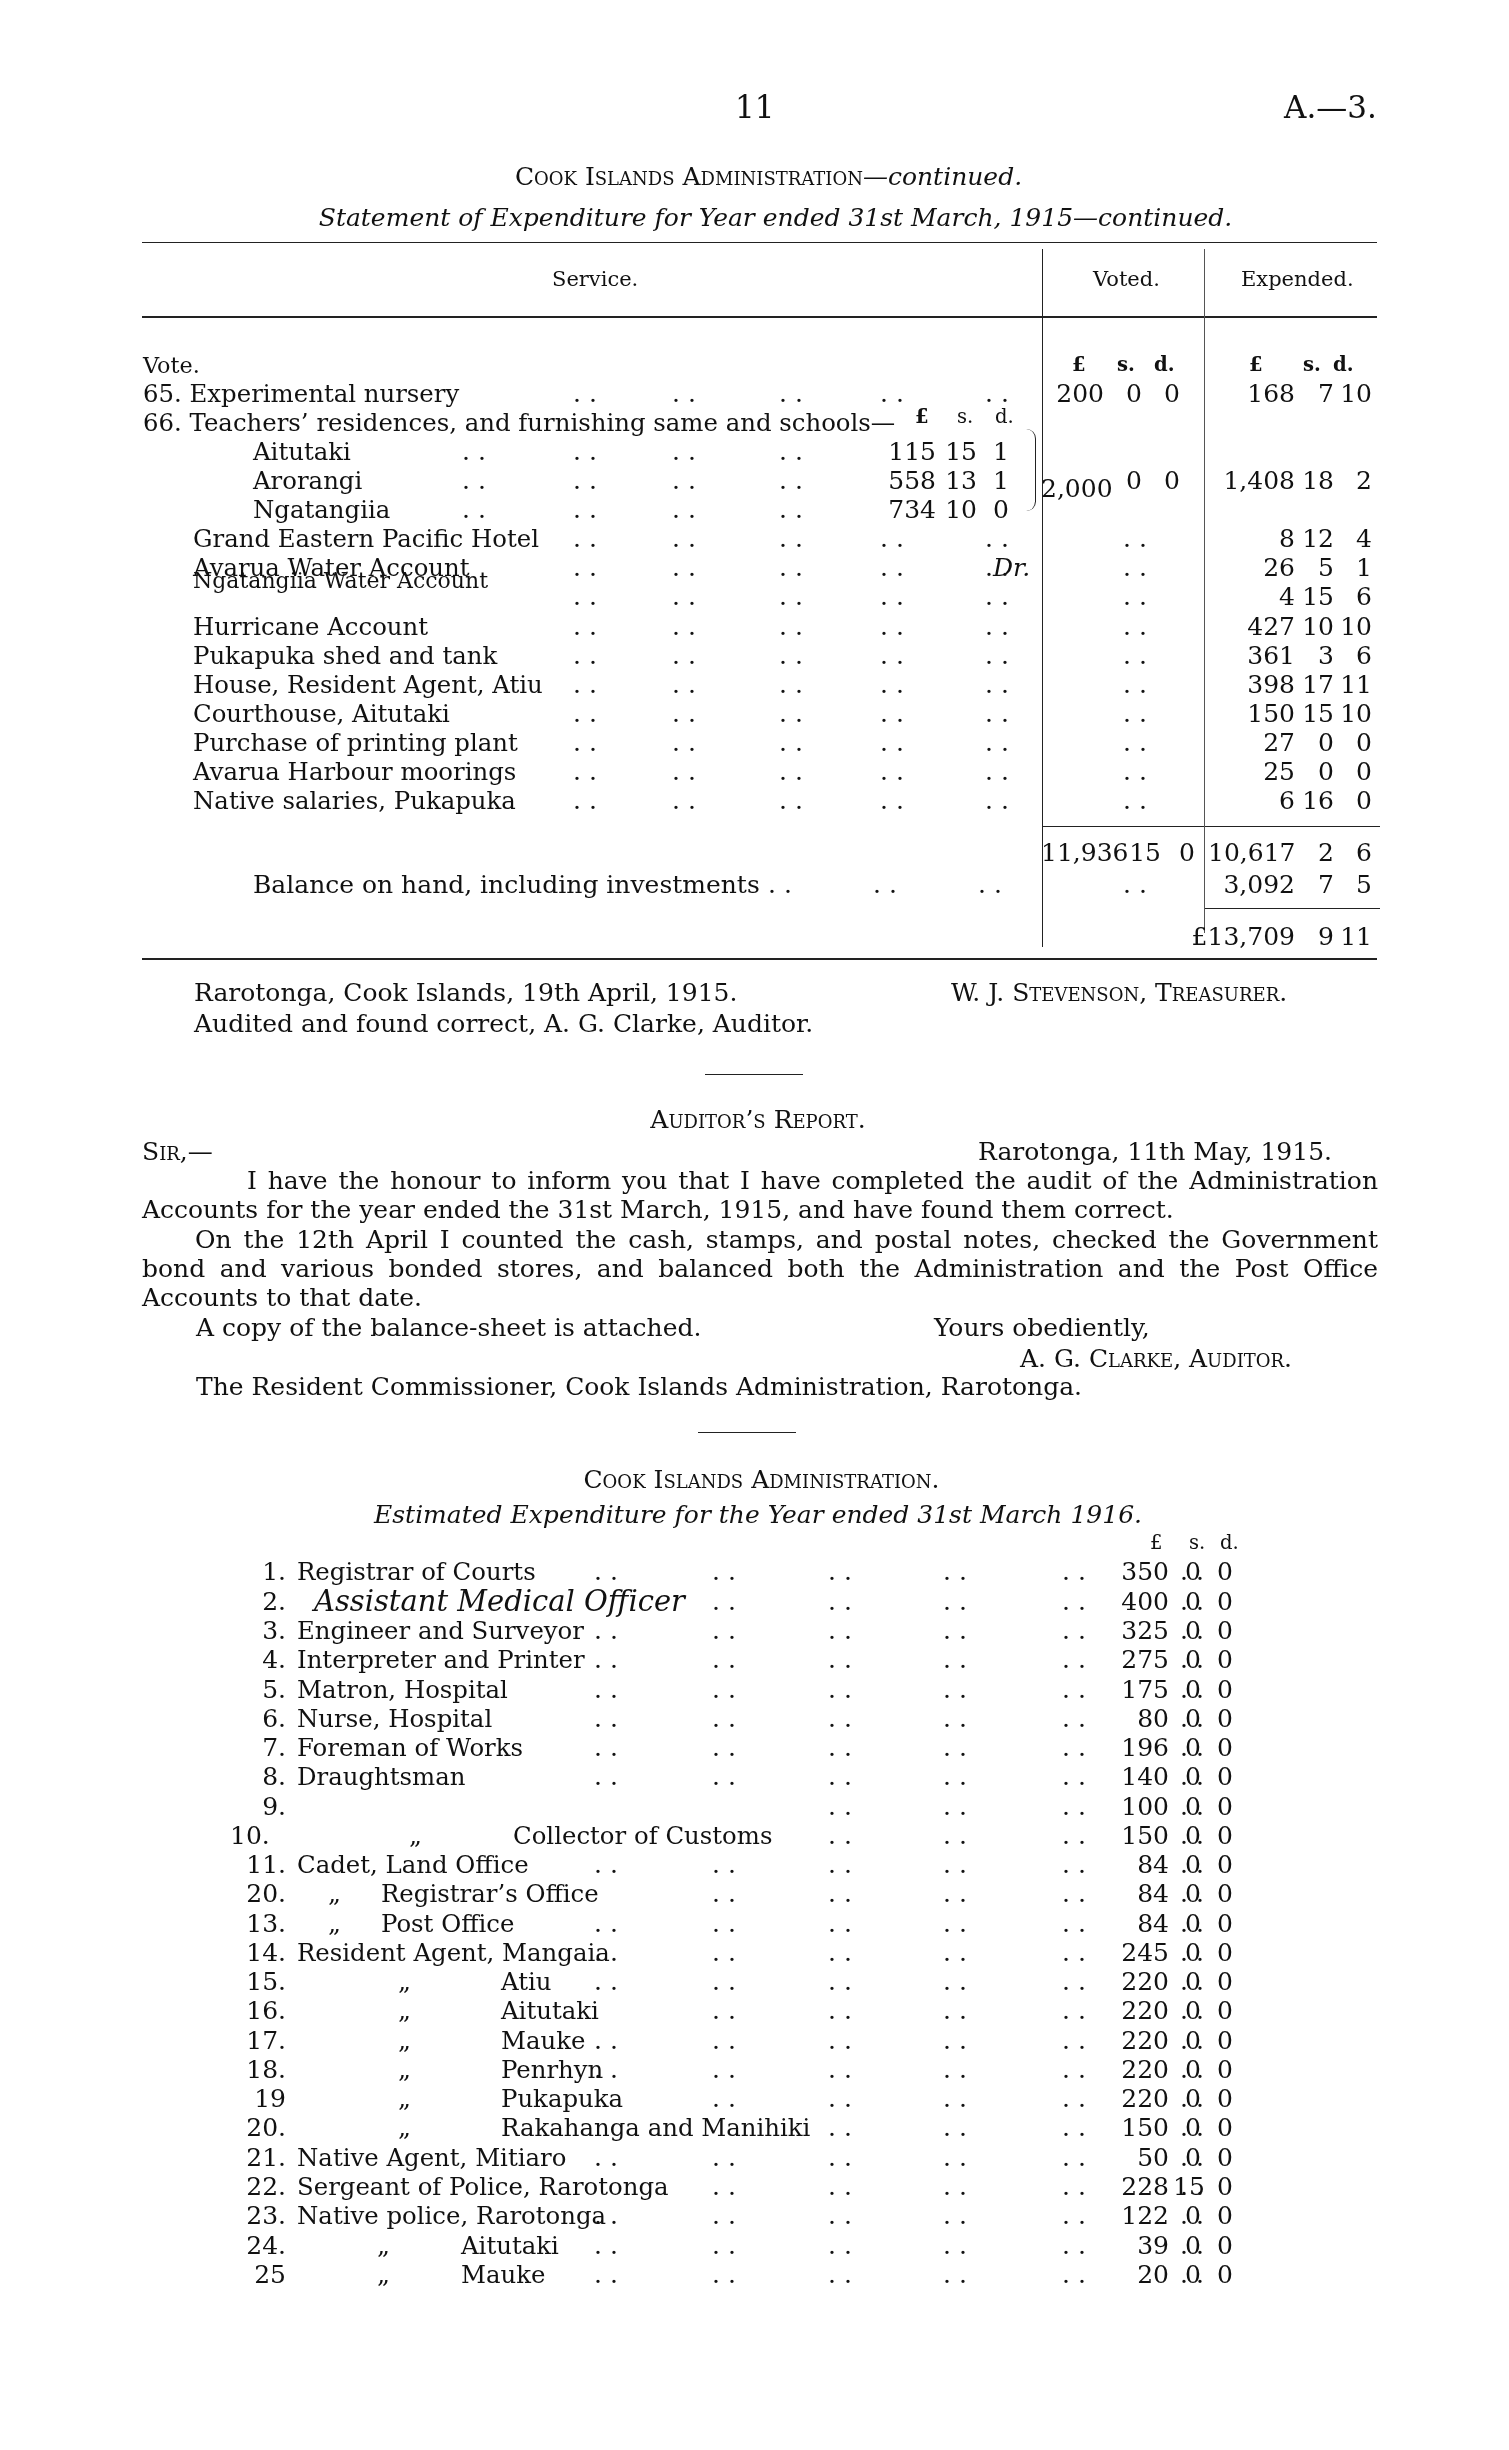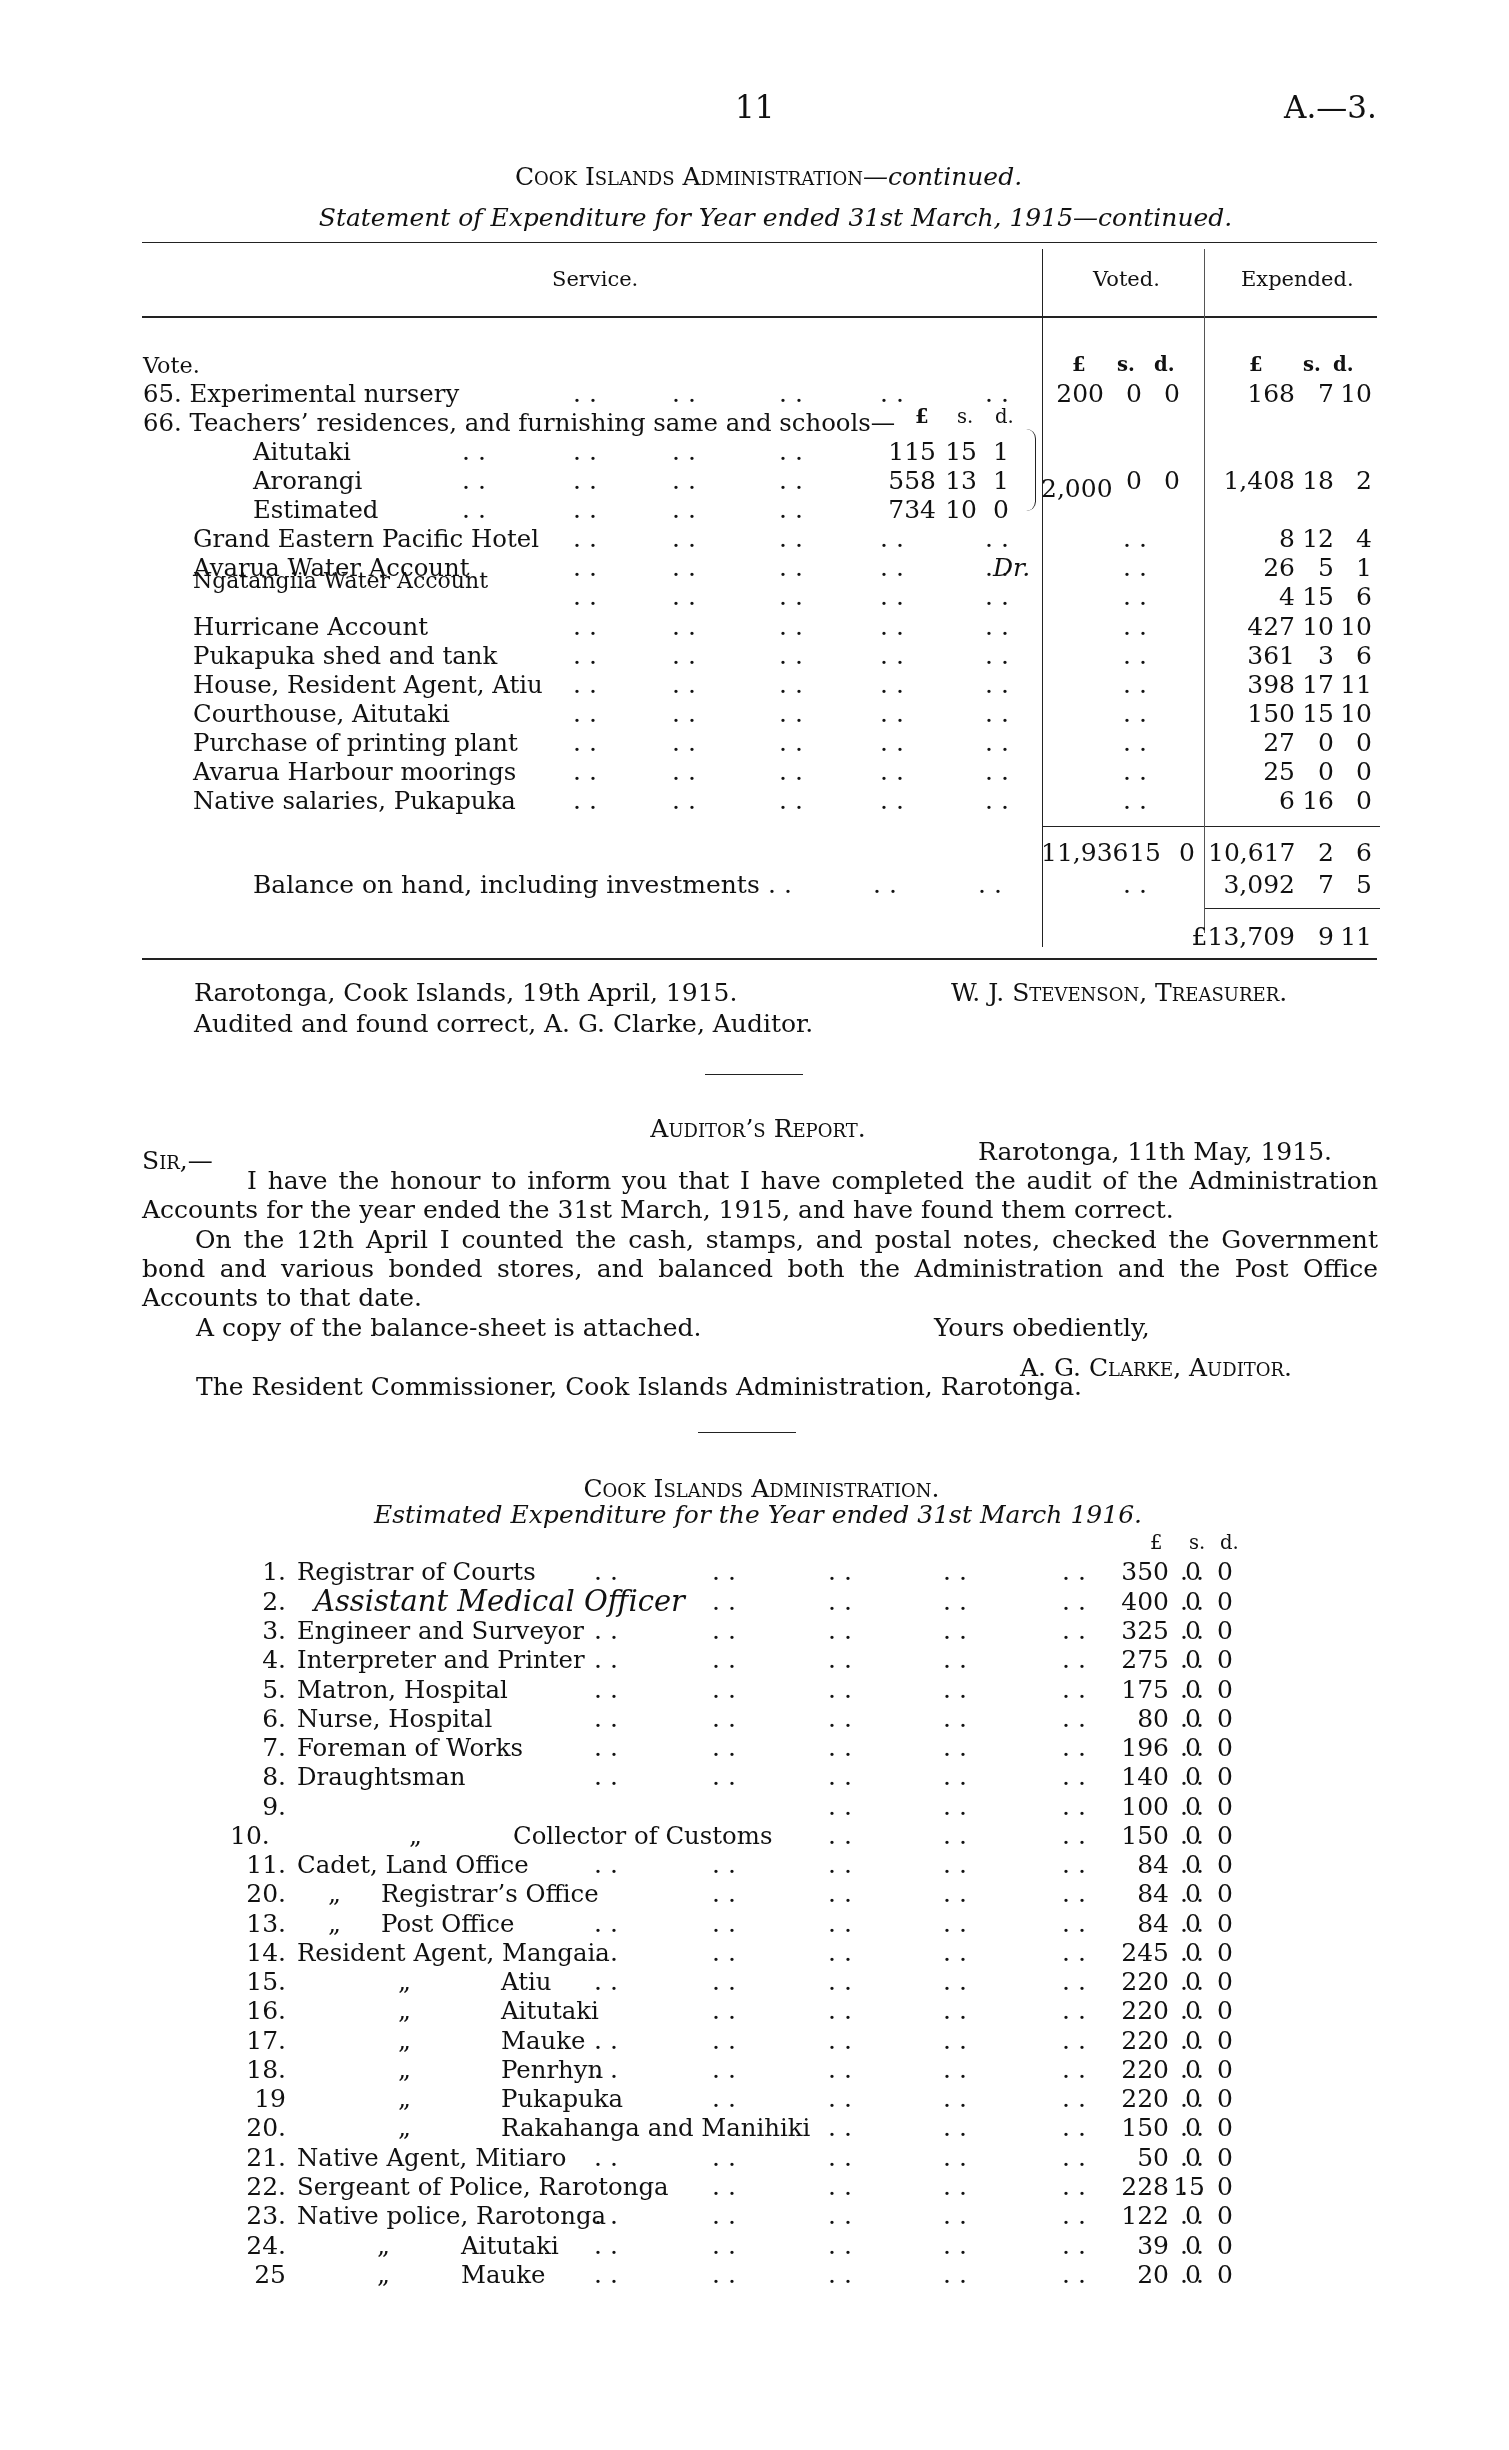--- a/index.html
+++ b/index.html
@@ -1,19 +1,19 @@
 <!DOCTYPE html>
 <html style="font-size:11.2px"><head>
 <meta charset="utf-8">
 <style>
   html, body { margin:0; padding:0; background:#ffffff; }
   body { width:1509px; height:2450px; position:relative; overflow:hidden;
          font-family:"DejaVu Serif","Liberation Serif",serif; color:#111; }
   .abs { position:absolute; white-space:nowrap; }
-  .sc { font-variant: small-caps; margin-top: 9px; }
+  .sc { font-variant: small-caps; }
   .it { font-style: italic; }
   .t { font-size:25px; line-height:29px; }
   .hdr { font-size:31px; }
   .hline { position:absolute; height:2.1px; background:#222; }
   .vline { position:absolute; width:1.4px; background:#222; }
   .dots { position:absolute; font-size:25px; letter-spacing:0; }
   .num { position:absolute; text-align:right; font-size:25px; }
 </style>
 </head>
 <body>
@@ -75,21 +75,21 @@
     <div class="dots" style="left: 779px; top: 466px;">. .</div>
     <div class="num" style="left: 873px; width: 63px; top: 466px;">558</div>
     <div class="num" style="left: 939px; width: 38px; top: 466px;">13</div>
     <div class="num" style="left: 981px; width: 28px; top: 466px;">1</div>
     <div class="num" style="left: 1041px; width: 63px; top: 466px; margin-top: 8px;">2,000</div>
     <div class="num" style="left: 1107px; width: 35px; top: 466px;">0</div>
     <div class="num" style="left: 1145px; width: 35px; top: 466px;">0</div>
     <div class="num" style="left: 1215px; width: 80px; top: 466px;">1,408</div>
     <div class="num" style="left: 1299px; width: 35px; top: 466px;">18</div>
     <div class="num" style="left: 1337px; width: 35px; top: 466px;">2</div>
-    <div class="abs t" style="left: 253px; top: 495px; font-size: 24.4px;">Estimated</div>
+    <div class="abs t" style="left: 253px; top: 495px; font-size: 24.4px;">Ngatangiia</div>
     <div class="dots" style="left: 462px; top: 495px;">. .</div>
     <div class="dots" style="left: 573px; top: 495px;">. .</div>
     <div class="dots" style="left: 672px; top: 495px;">. .</div>
     <div class="dots" style="left: 779px; top: 495px;">. .</div>
     <div class="num" style="left: 873px; width: 63px; top: 495px;">734</div>
     <div class="num" style="left: 939px; width: 38px; top: 495px;">10</div>
     <div class="num" style="left: 981px; width: 28px; top: 495px;">0</div>
     <div class="abs t" style="left: 193px; top: 524px; font-size: 24.4px;">Grand Eastern Pacific Hotel</div>
     <div class="dots" style="left: 573px; top: 524px;">. .</div>
     <div class="dots" style="left: 672px; top: 524px;">. .</div>

